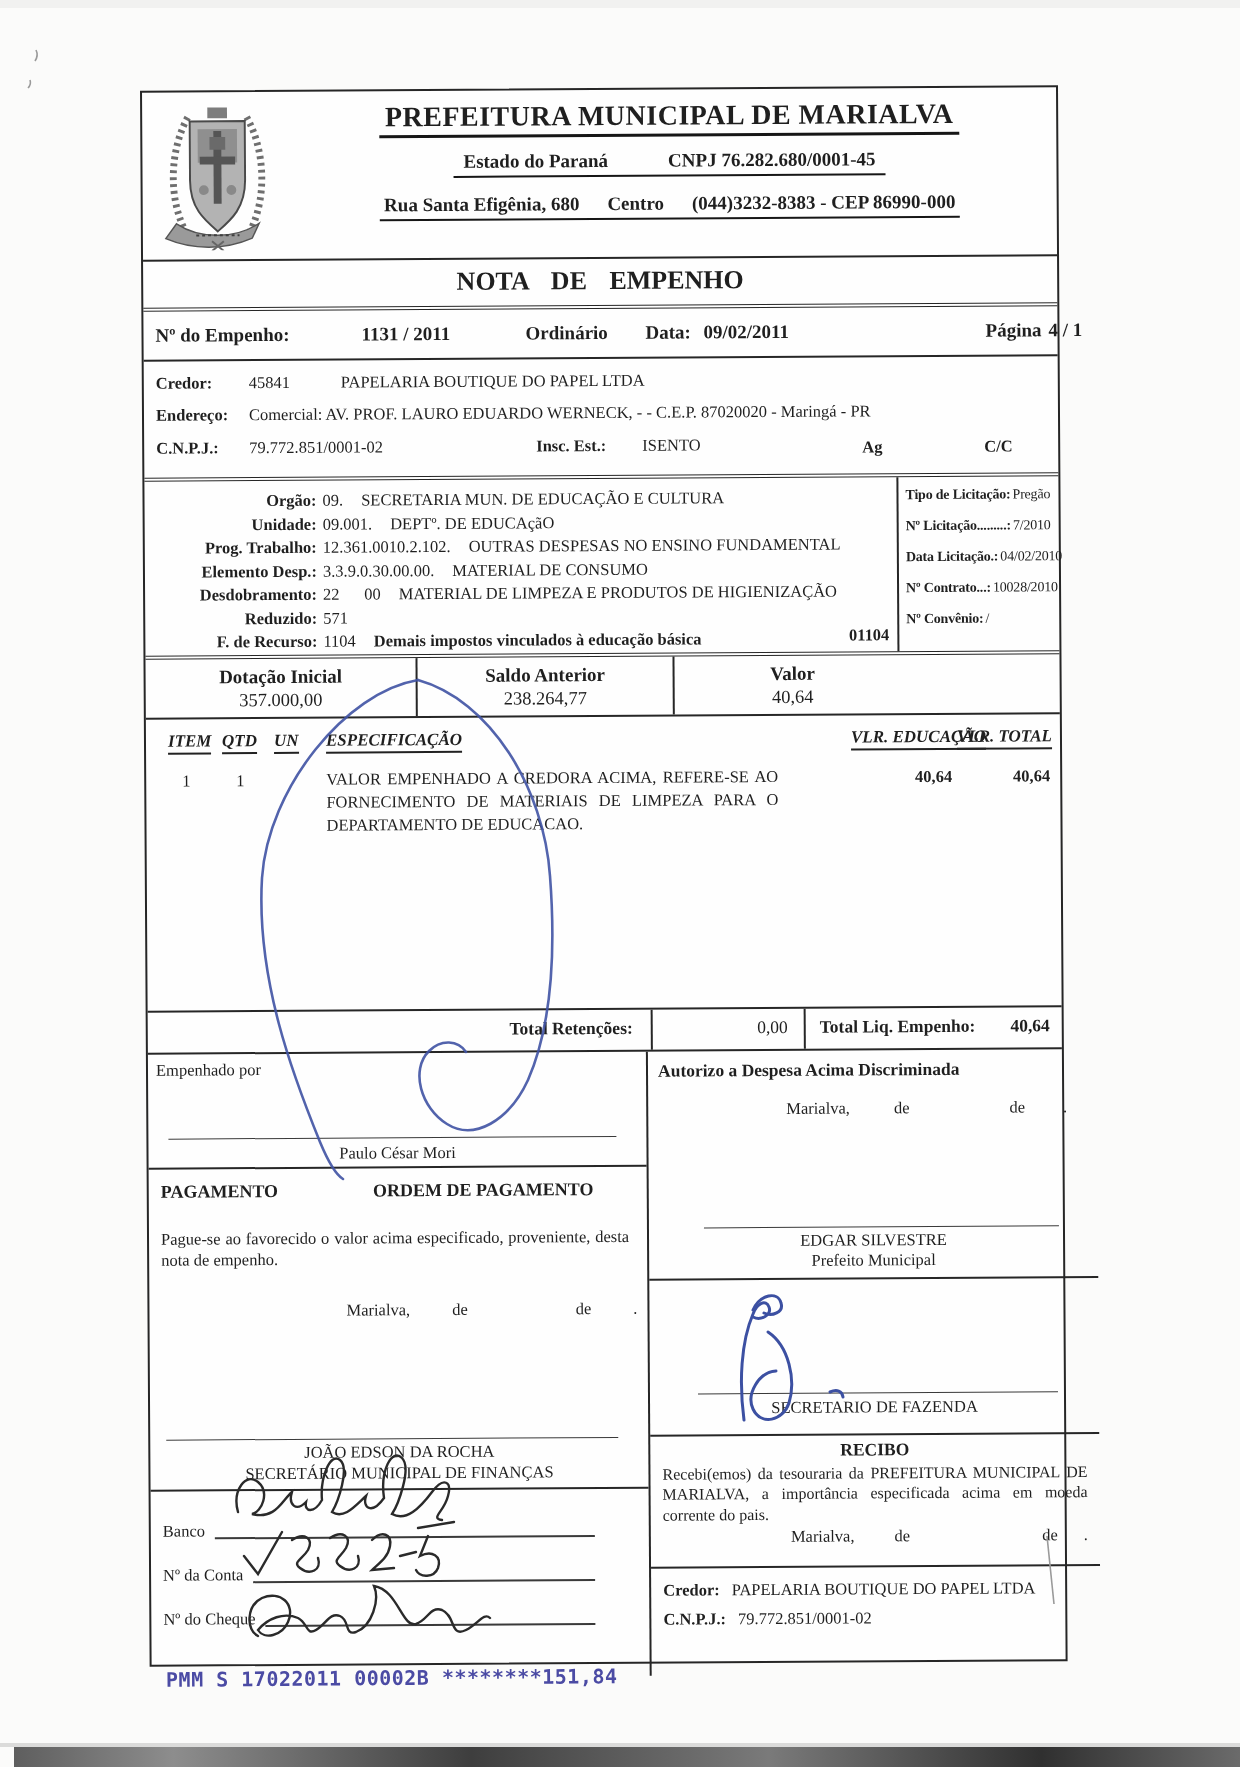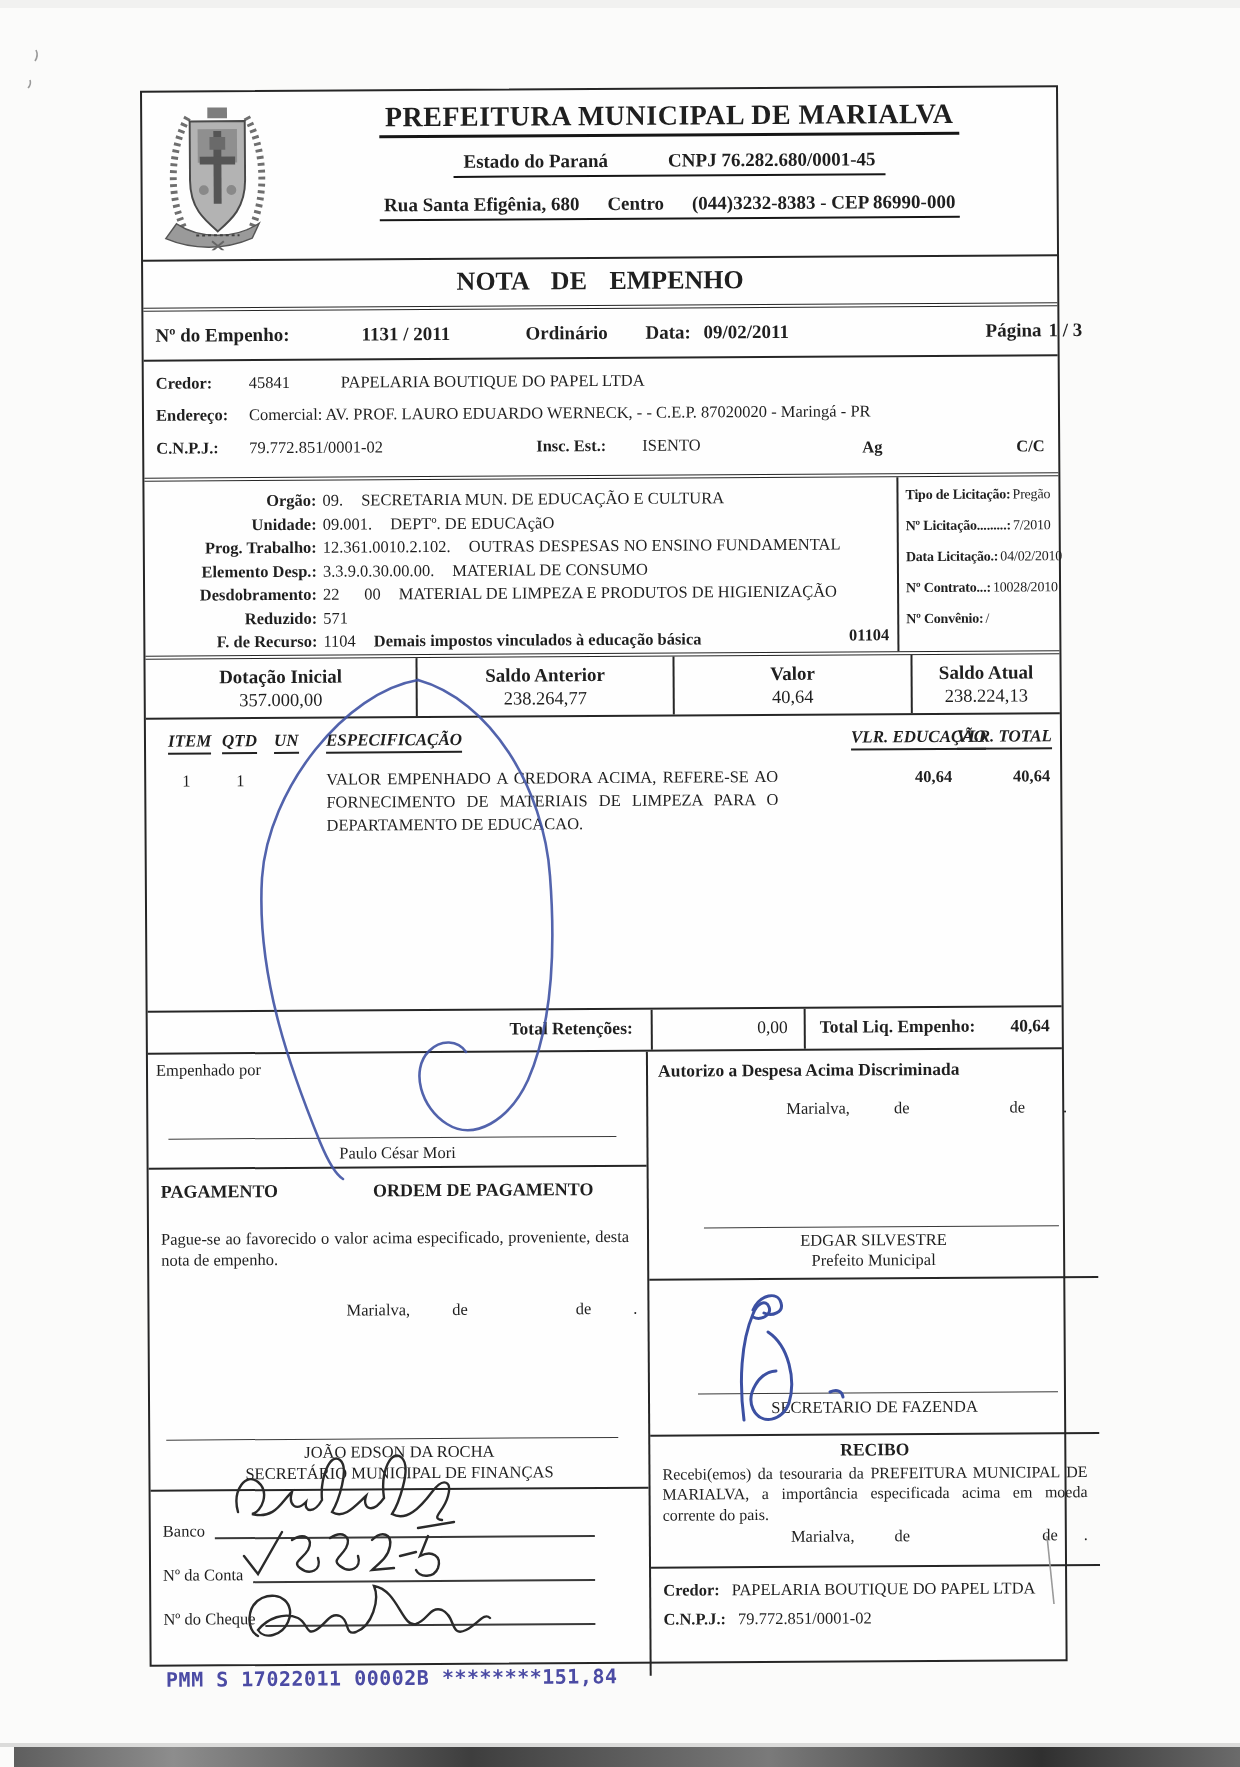--- a/index.html
+++ b/index.html
@@ -171,35 +171,35 @@
     <span class="doc-title">NOTA DE EMPENHO</span>
   </section>
 
   <section class="sec-empenho">
     <span style="left:12px">Nº do Empenho:</span>
     <span style="left:218px">1131 / 2011</span>
     <span style="left:382px">Ordinário</span>
     <span style="left:502px">Data:</span>
     <span style="left:560px">09/02/2011</span>
     <span style="left:842px">Página</span>
-    <span style="left:905px">1 / 3</span>
+    <span style="left:905px">4 / 1</span>
   </section>
 
   <section class="sec-creditor">
     <span class="lbl" style="left:12px;top:12px">Credor:</span>
     <span style="left:105px;top:12px">45841</span>
     <span style="left:197px;top:12px">PAPELARIA BOUTIQUE DO PAPEL LTDA</span>
     <span class="lbl" style="left:12px;top:44px">Endereço:</span>
     <span style="left:105px;top:44px">Comercial: AV. PROF. LAURO EDUARDO WERNECK, - - C.E.P. 87020020 - Maringá - PR</span>
     <span class="lbl" style="left:12px;top:77px">C.N.P.J.:</span>
     <span style="left:105px;top:77px">79.772.851/0001-02</span>
     <span class="lbl" style="left:392px;top:77px">Insc. Est.:</span>
     <span style="left:498px;top:77px">ISENTO</span>
     <span class="lbl" style="left:718px;top:80px">Ag</span>
-    <span class="lbl" style="left:872px;top:80px">C/C</span>
+    <span class="lbl" style="left:840px;top:80px">C/C</span>
   </section>
 
   <section class="sec-budget">
     <div class="budget-left">
       <div class="budget-row"><span class="lbl">Orgão:</span><span class="code">09.</span><span class="desc">SECRETARIA MUN. DE EDUCAÇÃO E CULTURA</span></div>
       <div class="budget-row"><span class="lbl">Unidade:</span><span class="code">09.001.</span><span class="desc">DEPTº. DE EDUCAçãO</span></div>
       <div class="budget-row"><span class="lbl">Prog. Trabalho:</span><span class="code">12.361.0010.2.102.</span><span class="desc">OUTRAS DESPESAS NO ENSINO FUNDAMENTAL</span></div>
       <div class="budget-row"><span class="lbl">Elemento Desp.:</span><span class="code">3.3.9.0.30.00.00.</span><span class="desc">MATERIAL DE CONSUMO</span></div>
       <div class="budget-row"><span class="lbl">Desdobramento:</span><span class="code">22      00</span><span class="desc">MATERIAL DE LIMPEZA E PRODUTOS DE HIGIENIZAÇÃO</span></div>
       <div class="budget-row"><span class="lbl">Reduzido:</span><span class="code">571</span></div>
@@ -220,24 +220,20 @@
         <div class="tot-lbl">Dotação Inicial</div>
         <div class="tot-val">357.000,00</div>
       </div>
     <div class="tot-cell">
         <div class="tot-lbl">Saldo Anterior</div>
         <div class="tot-val">238.264,77</div>
       </div>
     <div class="tot-cell">
         <div class="tot-lbl">Valor</div>
         <div class="tot-val">40,64</div>
-      </div>
-    <div class="tot-cell">
-        <div class="tot-lbl">Saldo Atual</div>
-        <div class="tot-val">238.224,13</div>
       </div>
   </section>
 
   <section class="sec-items">
     <span class="it-h" style="left:22px">ITEM</span>
     <span class="it-h" style="left:76px">QTD</span>
     <span class="it-h" style="left:128px">UN</span>
     <span class="it-h" style="left:180px">ESPECIFICAÇÃO</span>
     <span class="it-h" style="right:74px">VLR. EDUCAÇÃO</span>
     <span class="it-h" style="right:8px">VLR. TOTAL</span>

